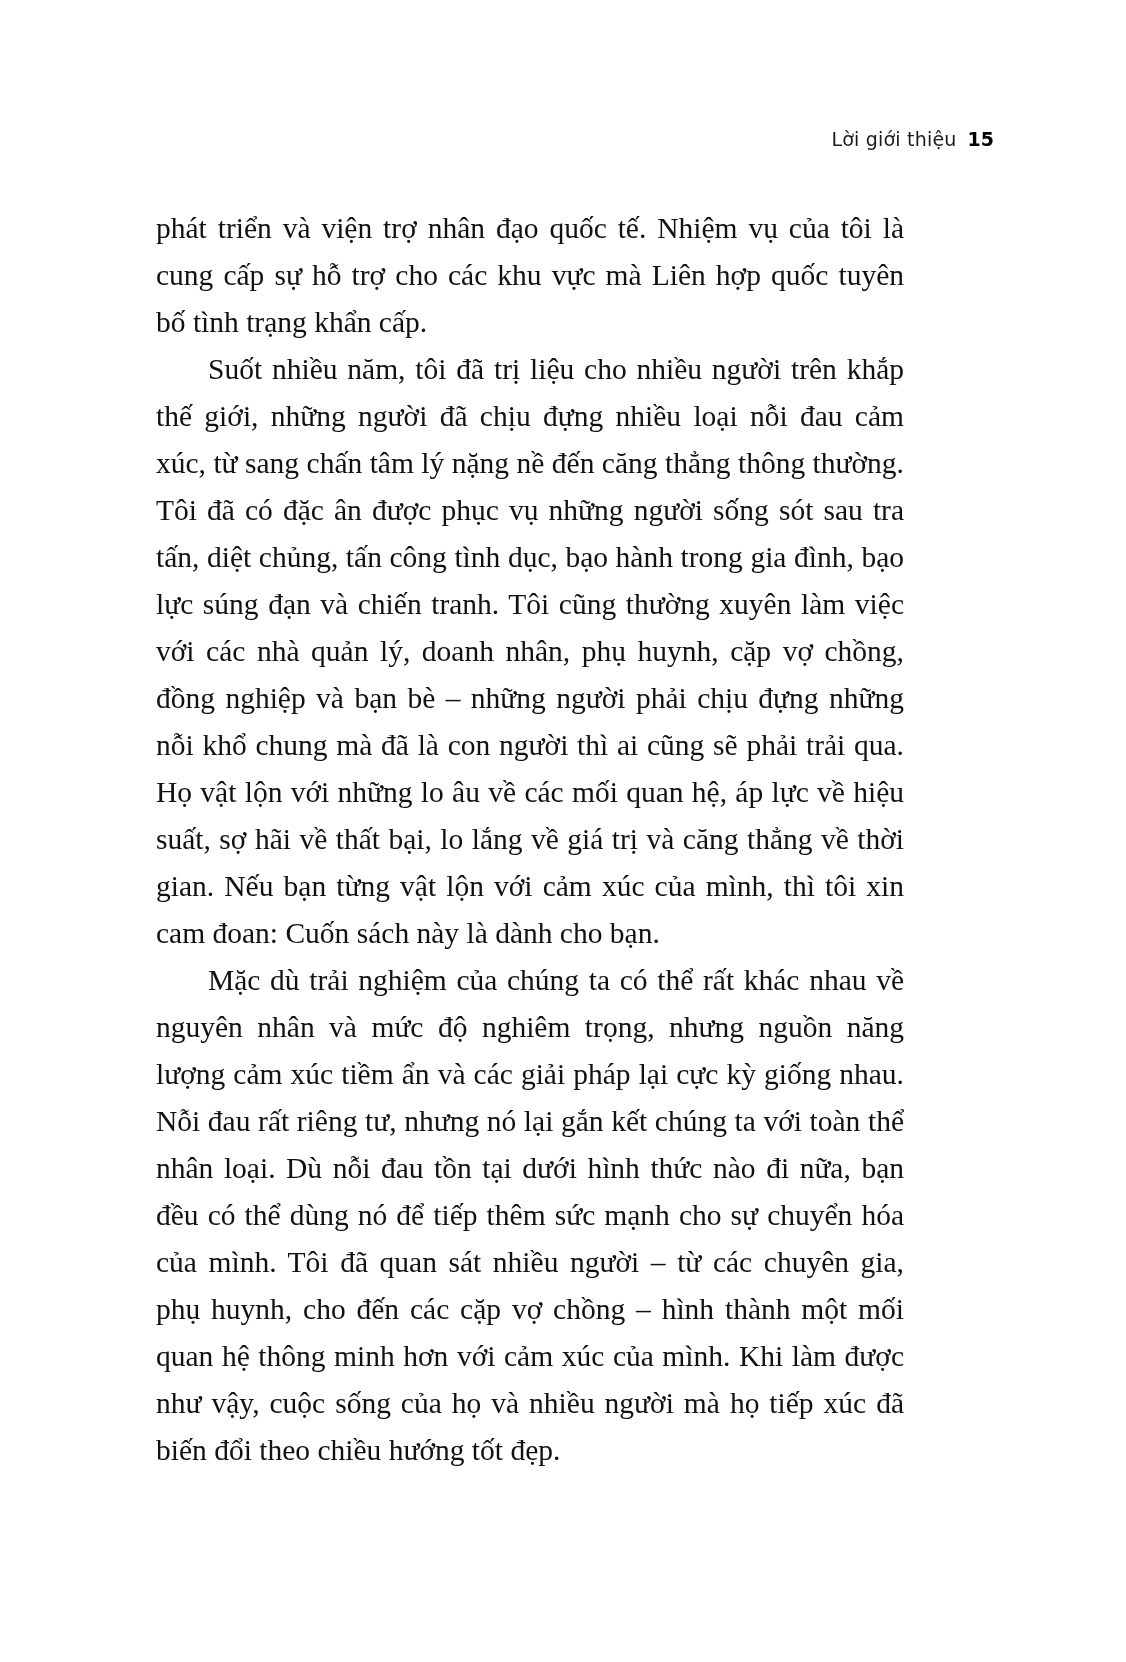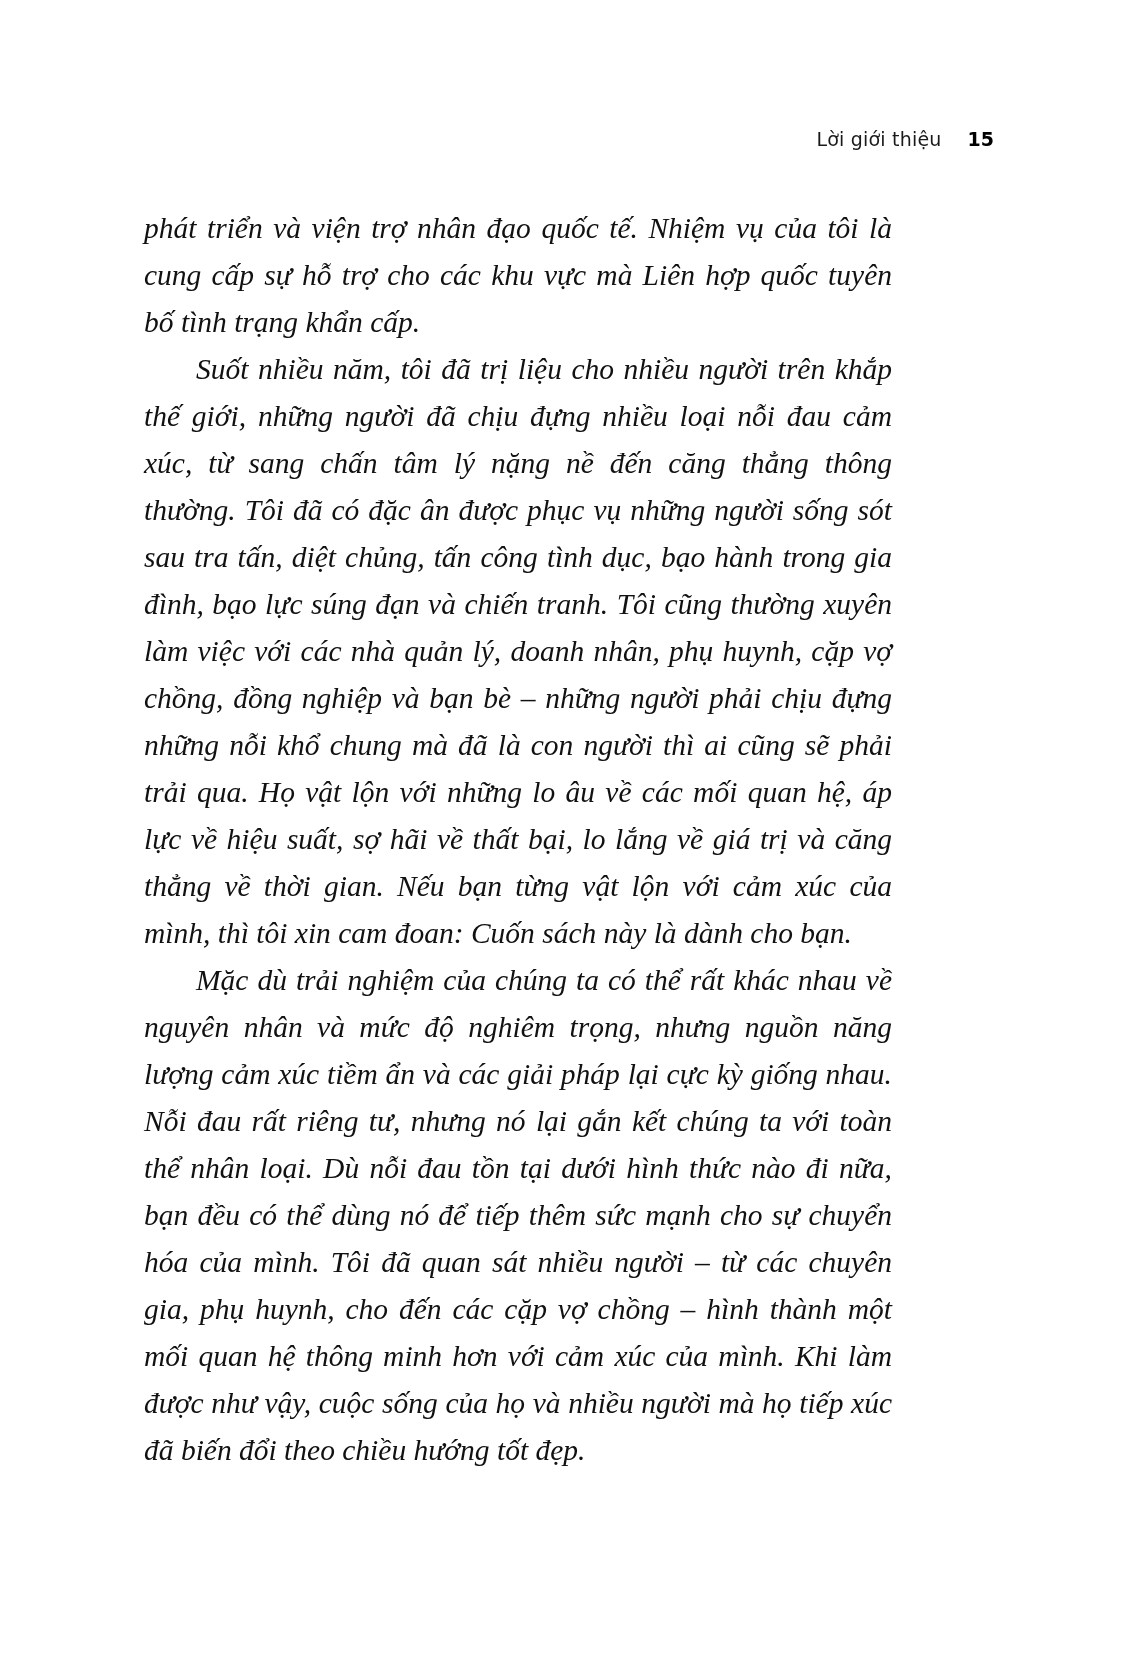--- a/index.html
+++ b/index.html
@@ -16,40 +16,39 @@
     overflow: hidden;
     font-family: "Liberation Serif", serif;
     color: #111111;
   }
   .running-head {
     position: absolute;
     top: 128px;
     right: 132px;
     display: flex;
     align-items: baseline;
-    gap: 26px;
+    gap: 11px;
   }
   .running-head .chapter-title {
     font-family: "DejaVu Sans", sans-serif;
     font-size: 19px;
     letter-spacing: 0.2px;
     color: #1a1a1a;
   }
   .running-head .page-number {
     font-family: "DejaVu Sans", sans-serif;
     font-size: 19px;
     font-weight: 700;
     color: #000000;
   }
   .body-text {
     position: absolute;
     top: 205px;
-    left: 144px;
+    left: 156px;
     width: 748px;
-    font-style: italic;
   }
   .body-text p {
     margin: 0;
     font-size: 29.5px;
     line-height: 47px;
     text-align: justify;
     text-justify: inter-word;
     color: #111111;
     hyphens: none;
   }

